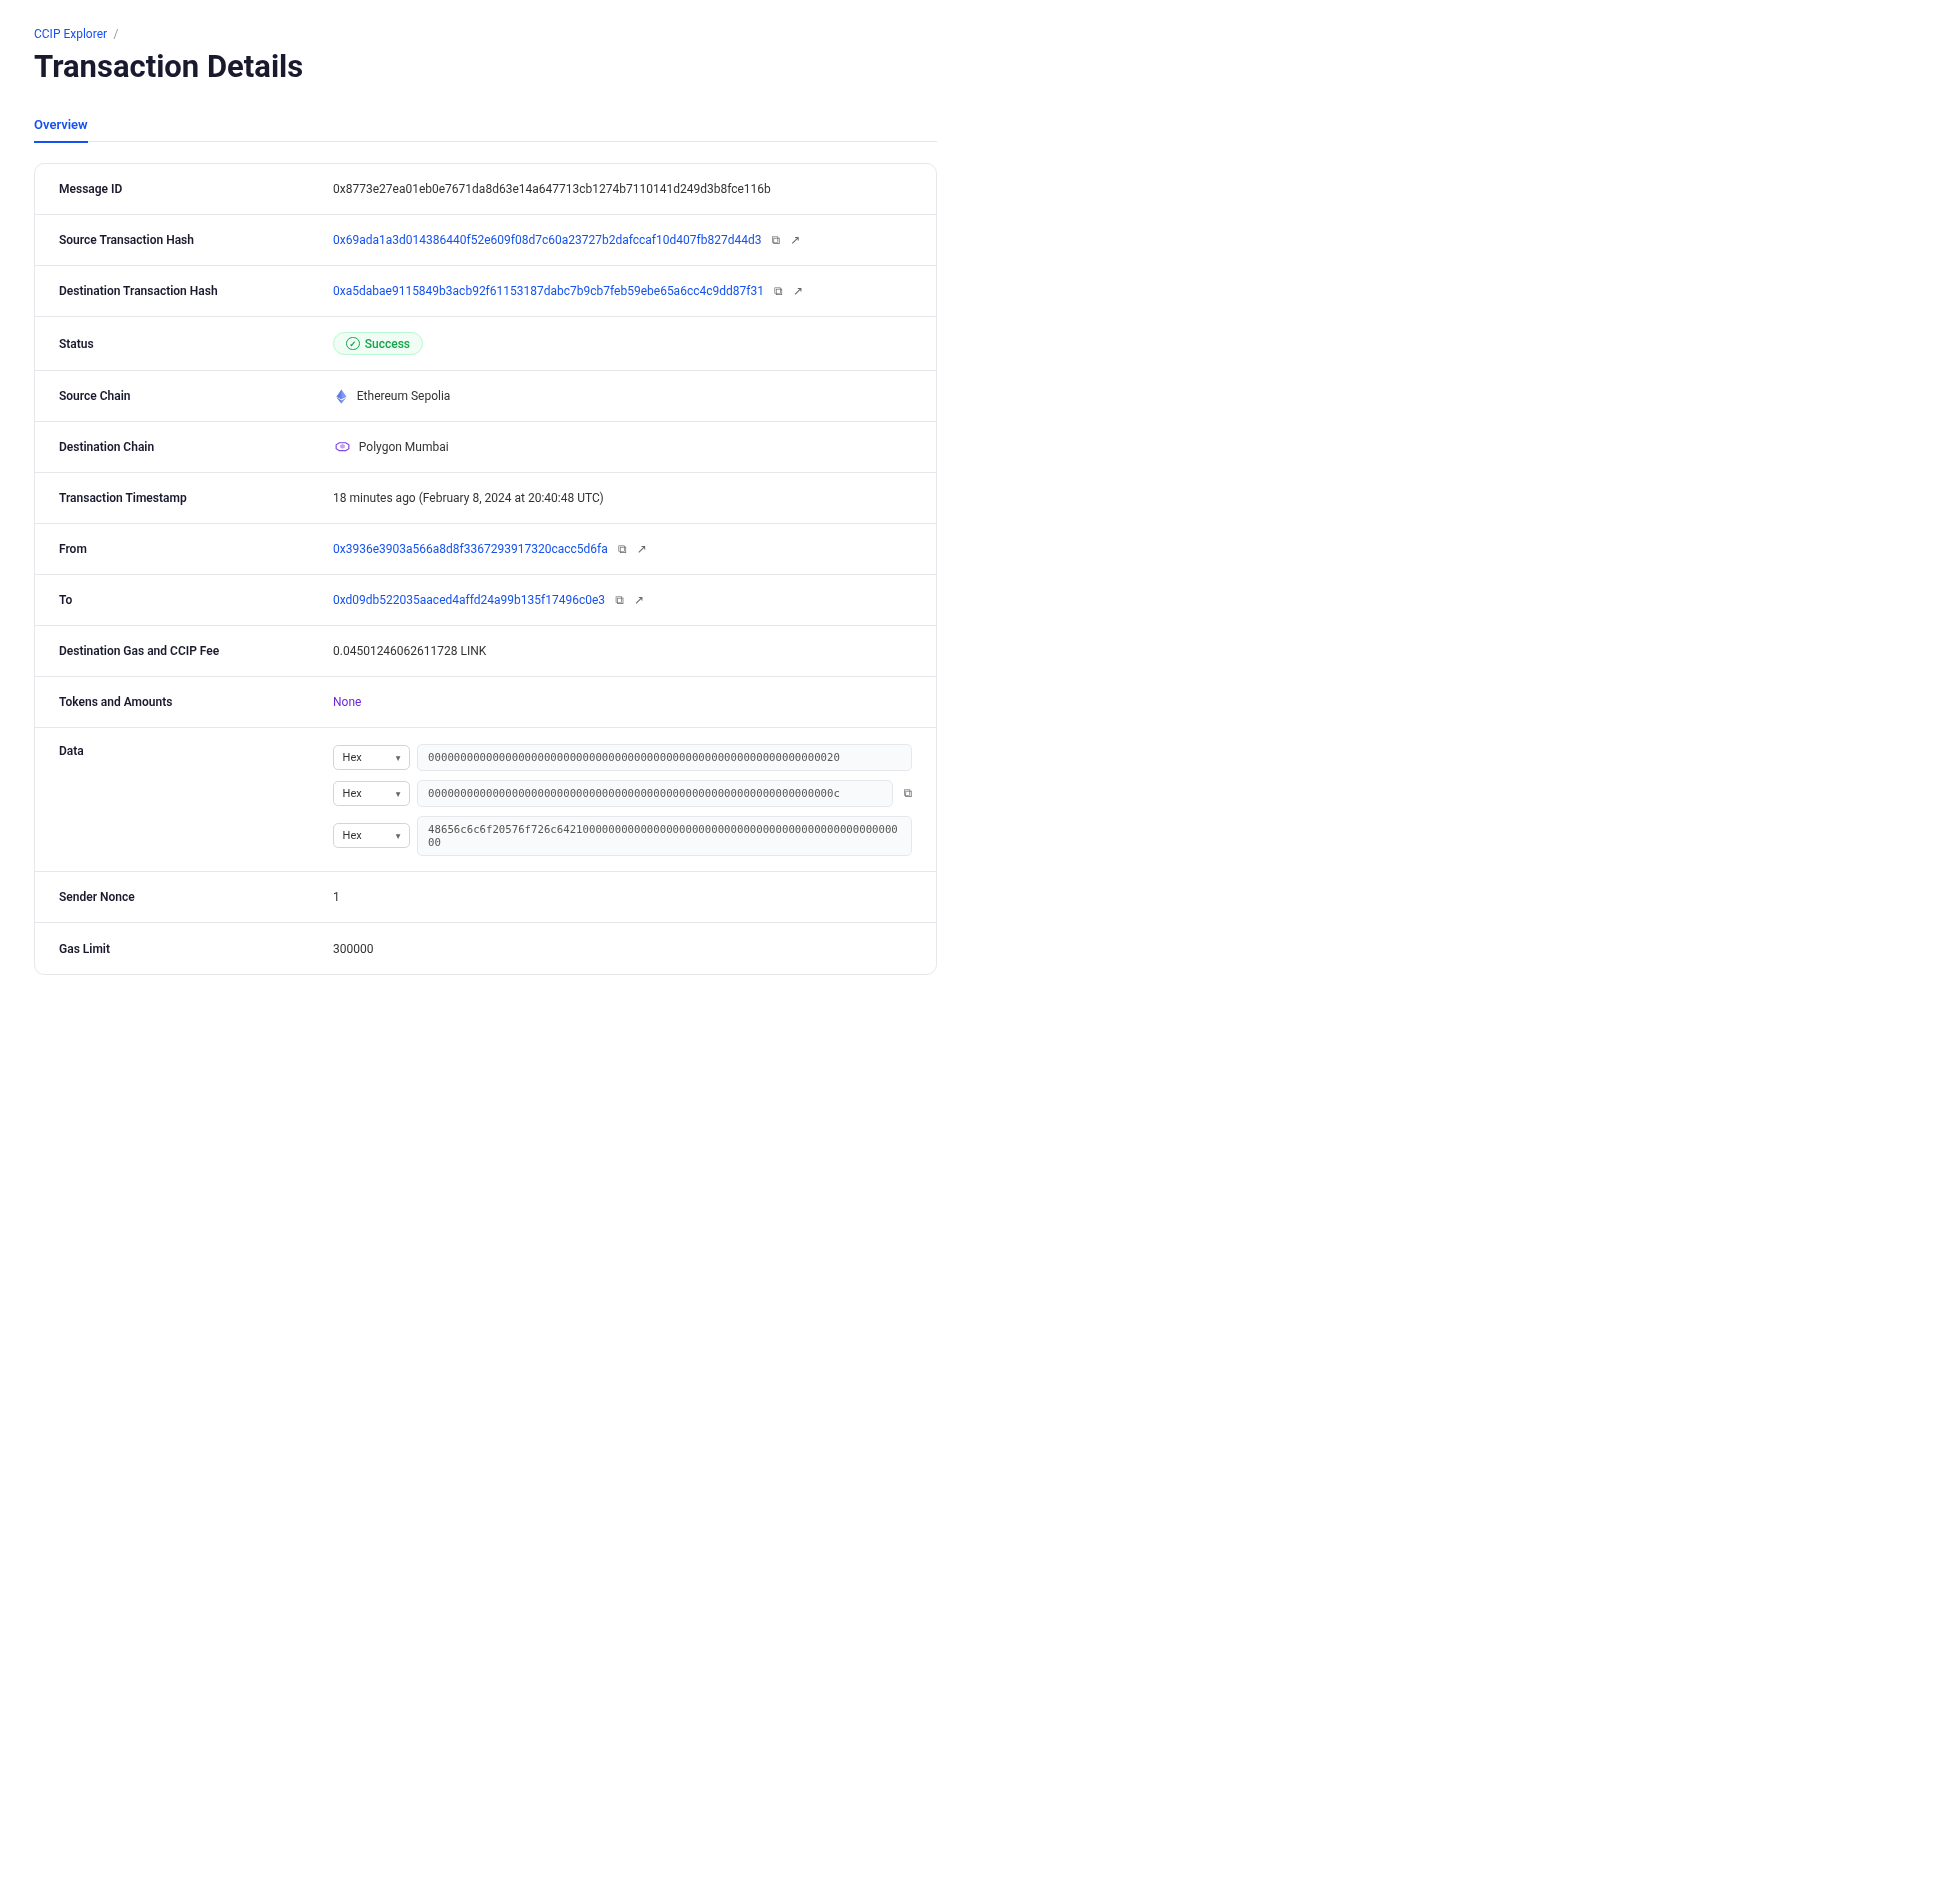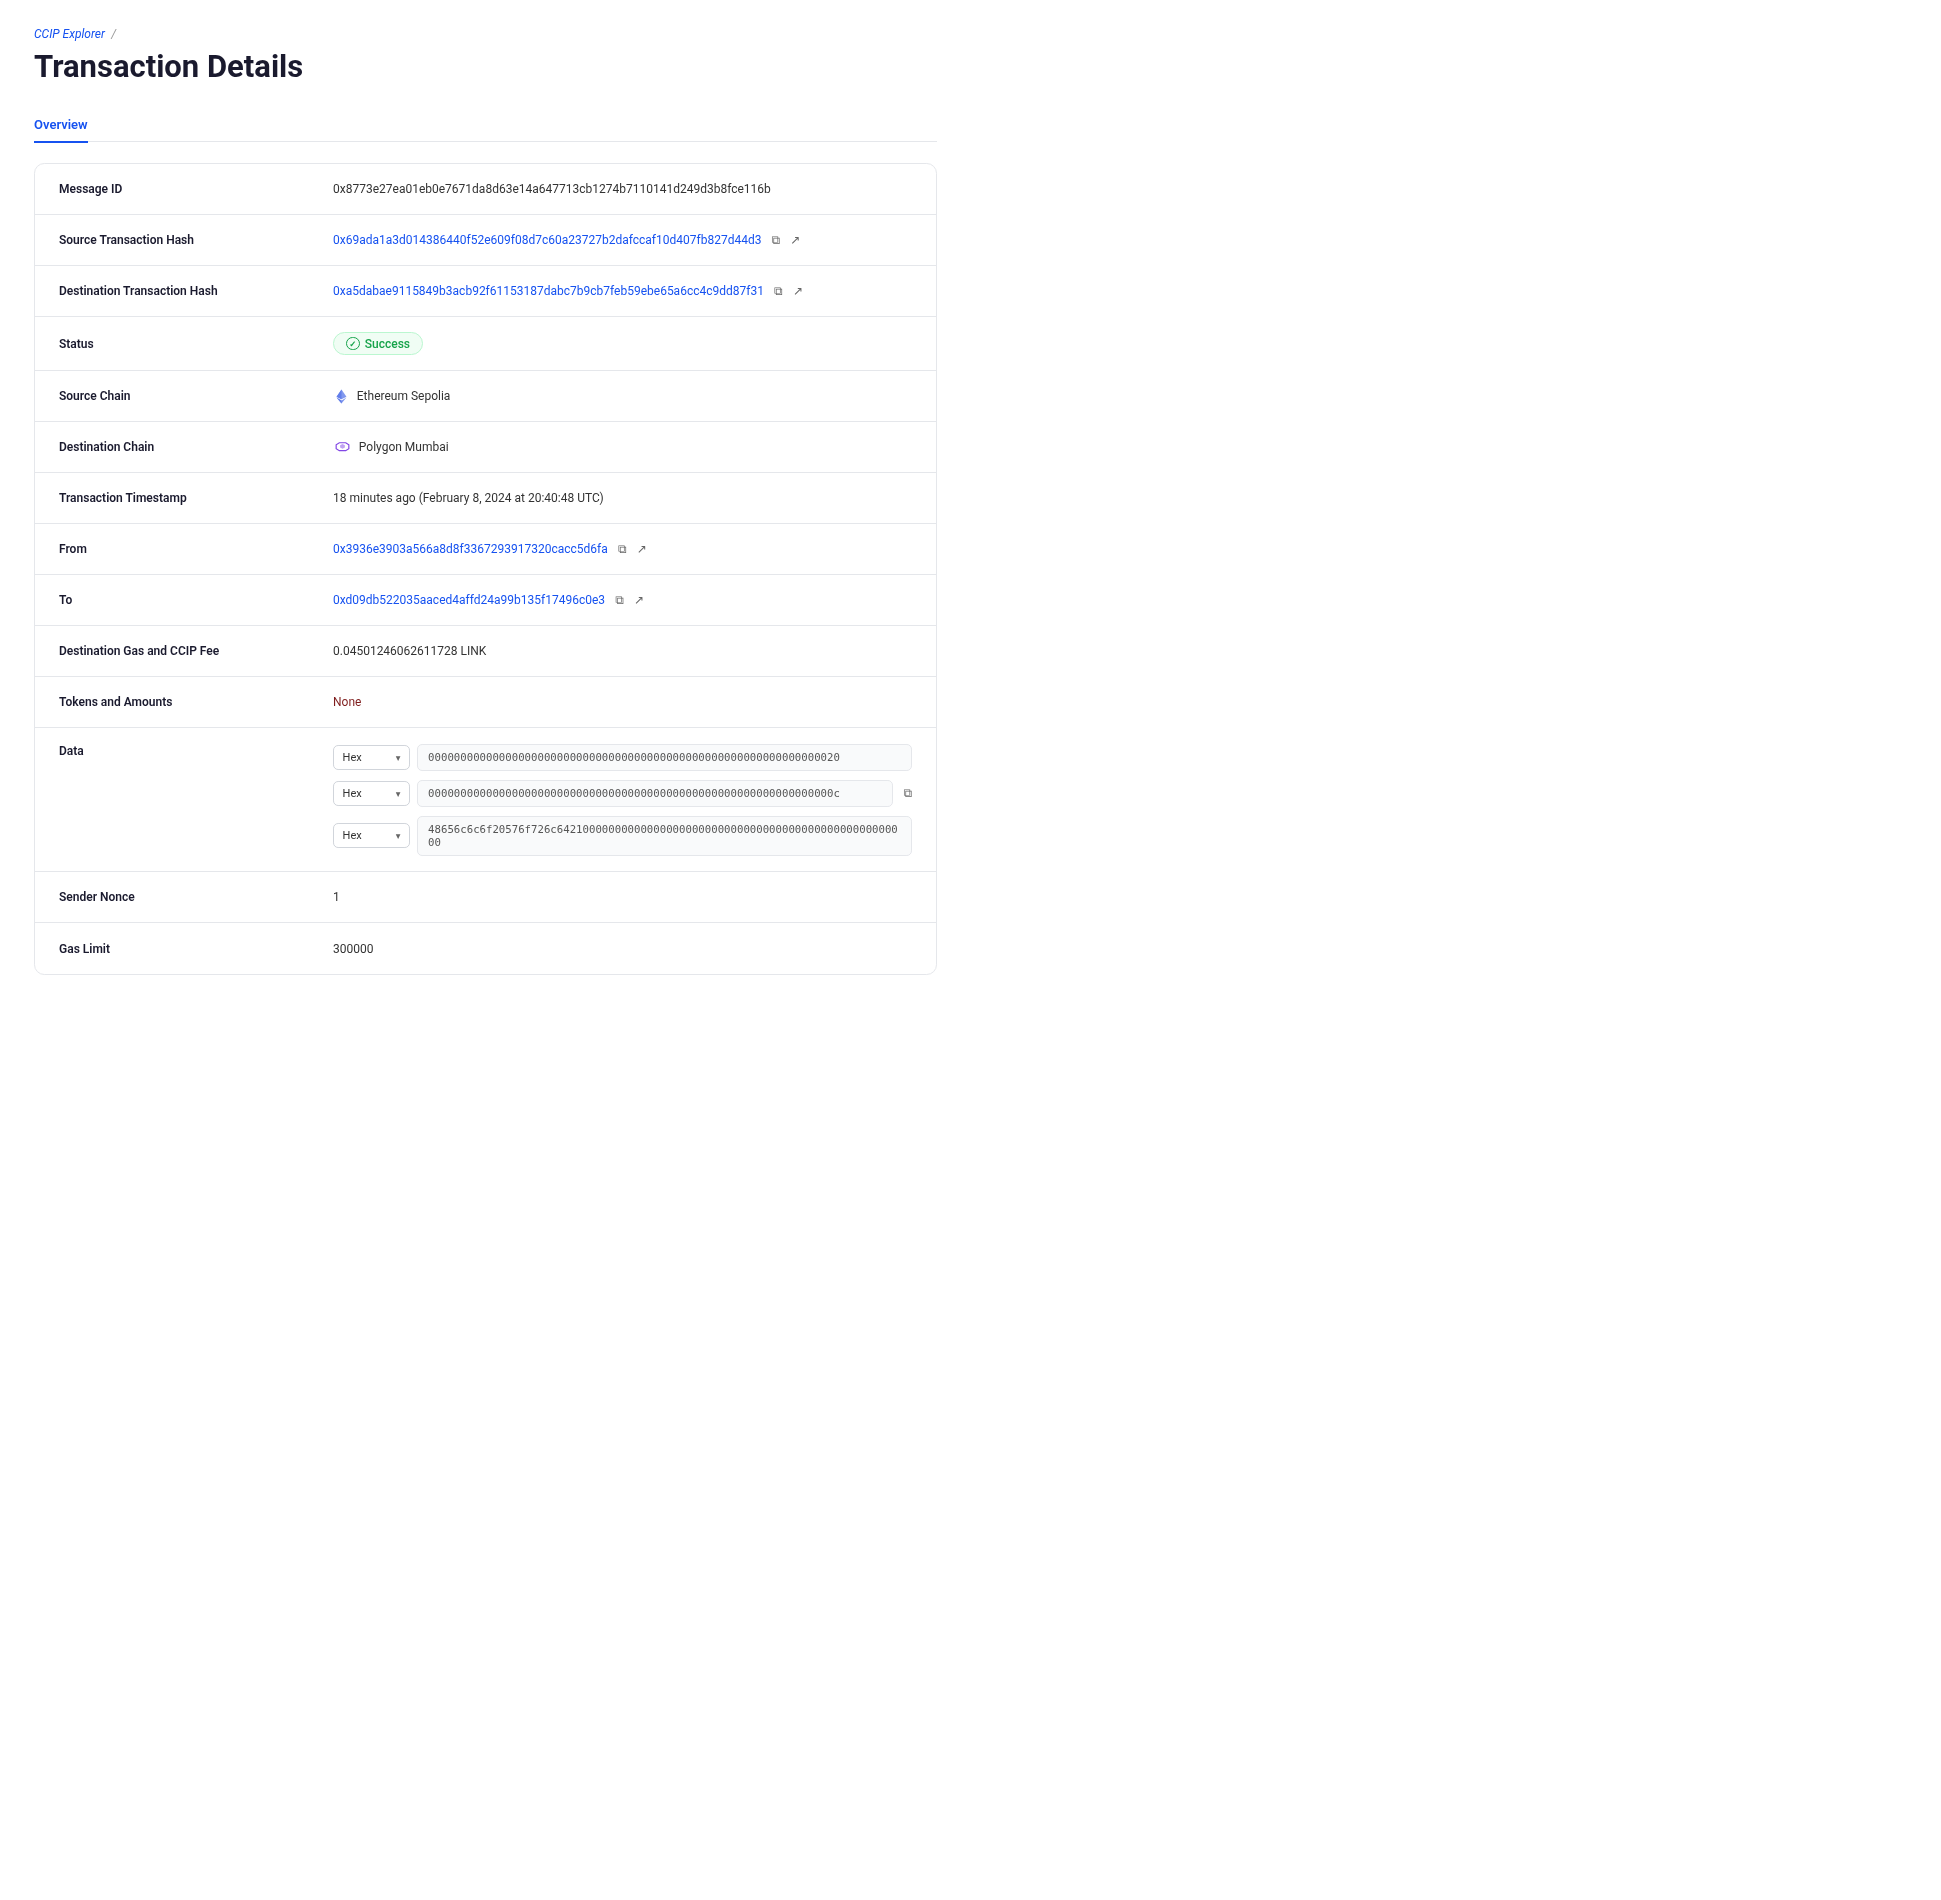--- a/index.html
+++ b/index.html
@@ -10,21 +10,20 @@
       padding: 27px 34px;
       max-width: 971px;
     }
     .breadcrumb {
       font-size: 12px;
       color: #1652f0;
       margin-bottom: 6.8px;
     }
     .breadcrumb span {
       color: #666;
-      font-style: italic;
     }
     .page-title {
       font-size: 31px;
       font-weight: 700;
       color: #1a1a2e;
       margin-bottom: 24px;
     }
     .tabs {
       display: flex;
       border-bottom: 1.7px solid #e5e7eb;
@@ -281,21 +280,21 @@
   <div class="row">
     <div class="row-label">Destination Gas and CCIP Fee</div>
     <div class="row-value">
       <span>0.04501246062611728 LINK</span>
     </div>
   </div>
 
   <div class="row">
     <div class="row-label">Tokens and Amounts</div>
     <div class="row-value">
-      <span style="color:#7f1d1d;">None</span>
+      <span style="color:#6d28d9;">None</span>
     </div>
   </div>
 
   <div class="data-row">
     <div class="row-label">Data</div>
     <div class="data-blocks">
 
       <div class="data-block-row">
         <div class="hex-select">
           <span>Hex</span>

